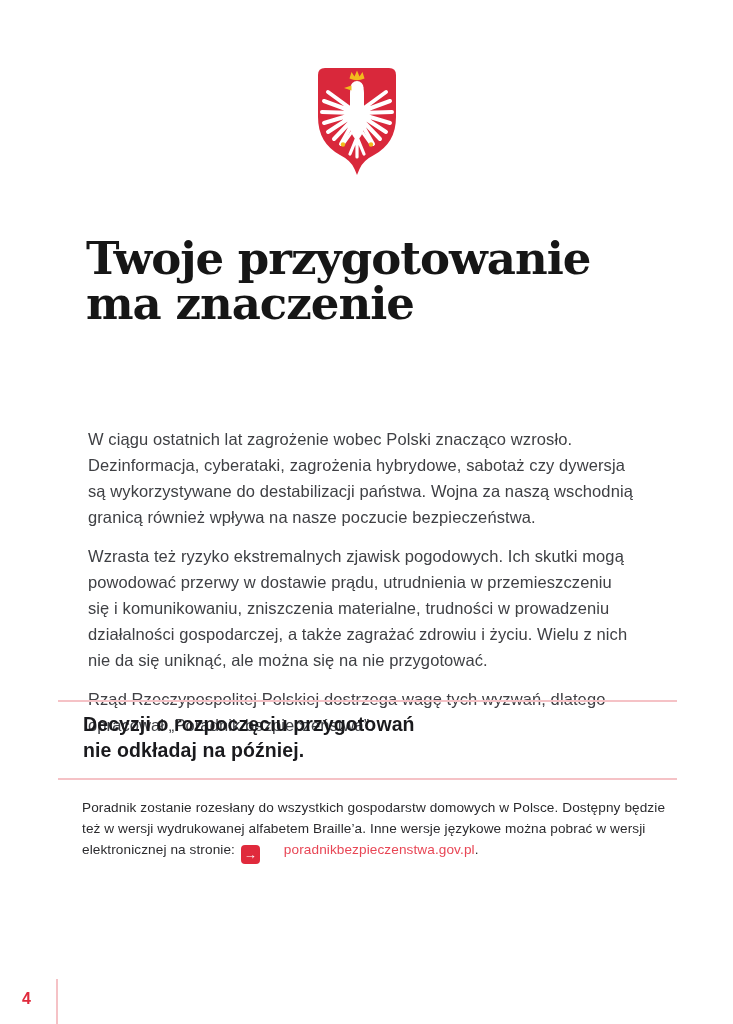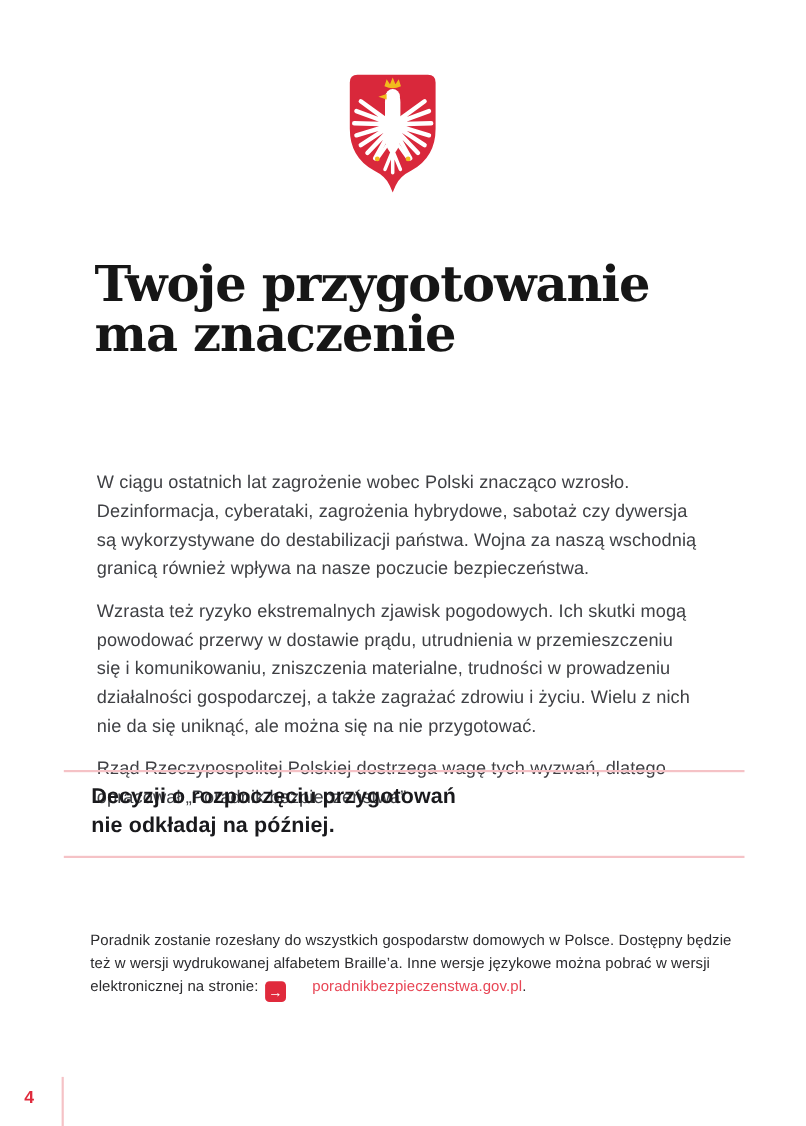--- a/index.html
+++ b/index.html
@@ -52,21 +52,21 @@
   .rule-top{top:700px;}
   .rule-bottom{top:778px;}
   .callout{
     position:absolute;left:83px;top:711px;
     font-size:19.5px;font-weight:700;line-height:26px;
     color:#1a1a1d;
     white-space:pre-line;
     letter-spacing:0.1px;
   }
   .footer-note{
-    position:absolute;left:82px;top:844px;
+    position:absolute;left:82px;top:797px;
     font-size:13.6px;line-height:21px;
     color:var(--footer-text);
     white-space:pre-line;
     letter-spacing:0.1px;
   }
   .link-icon{
     display:inline-flex;
     align-items:center;justify-content:center;
     width:19px;height:19px;
     background:var(--accent-red);

